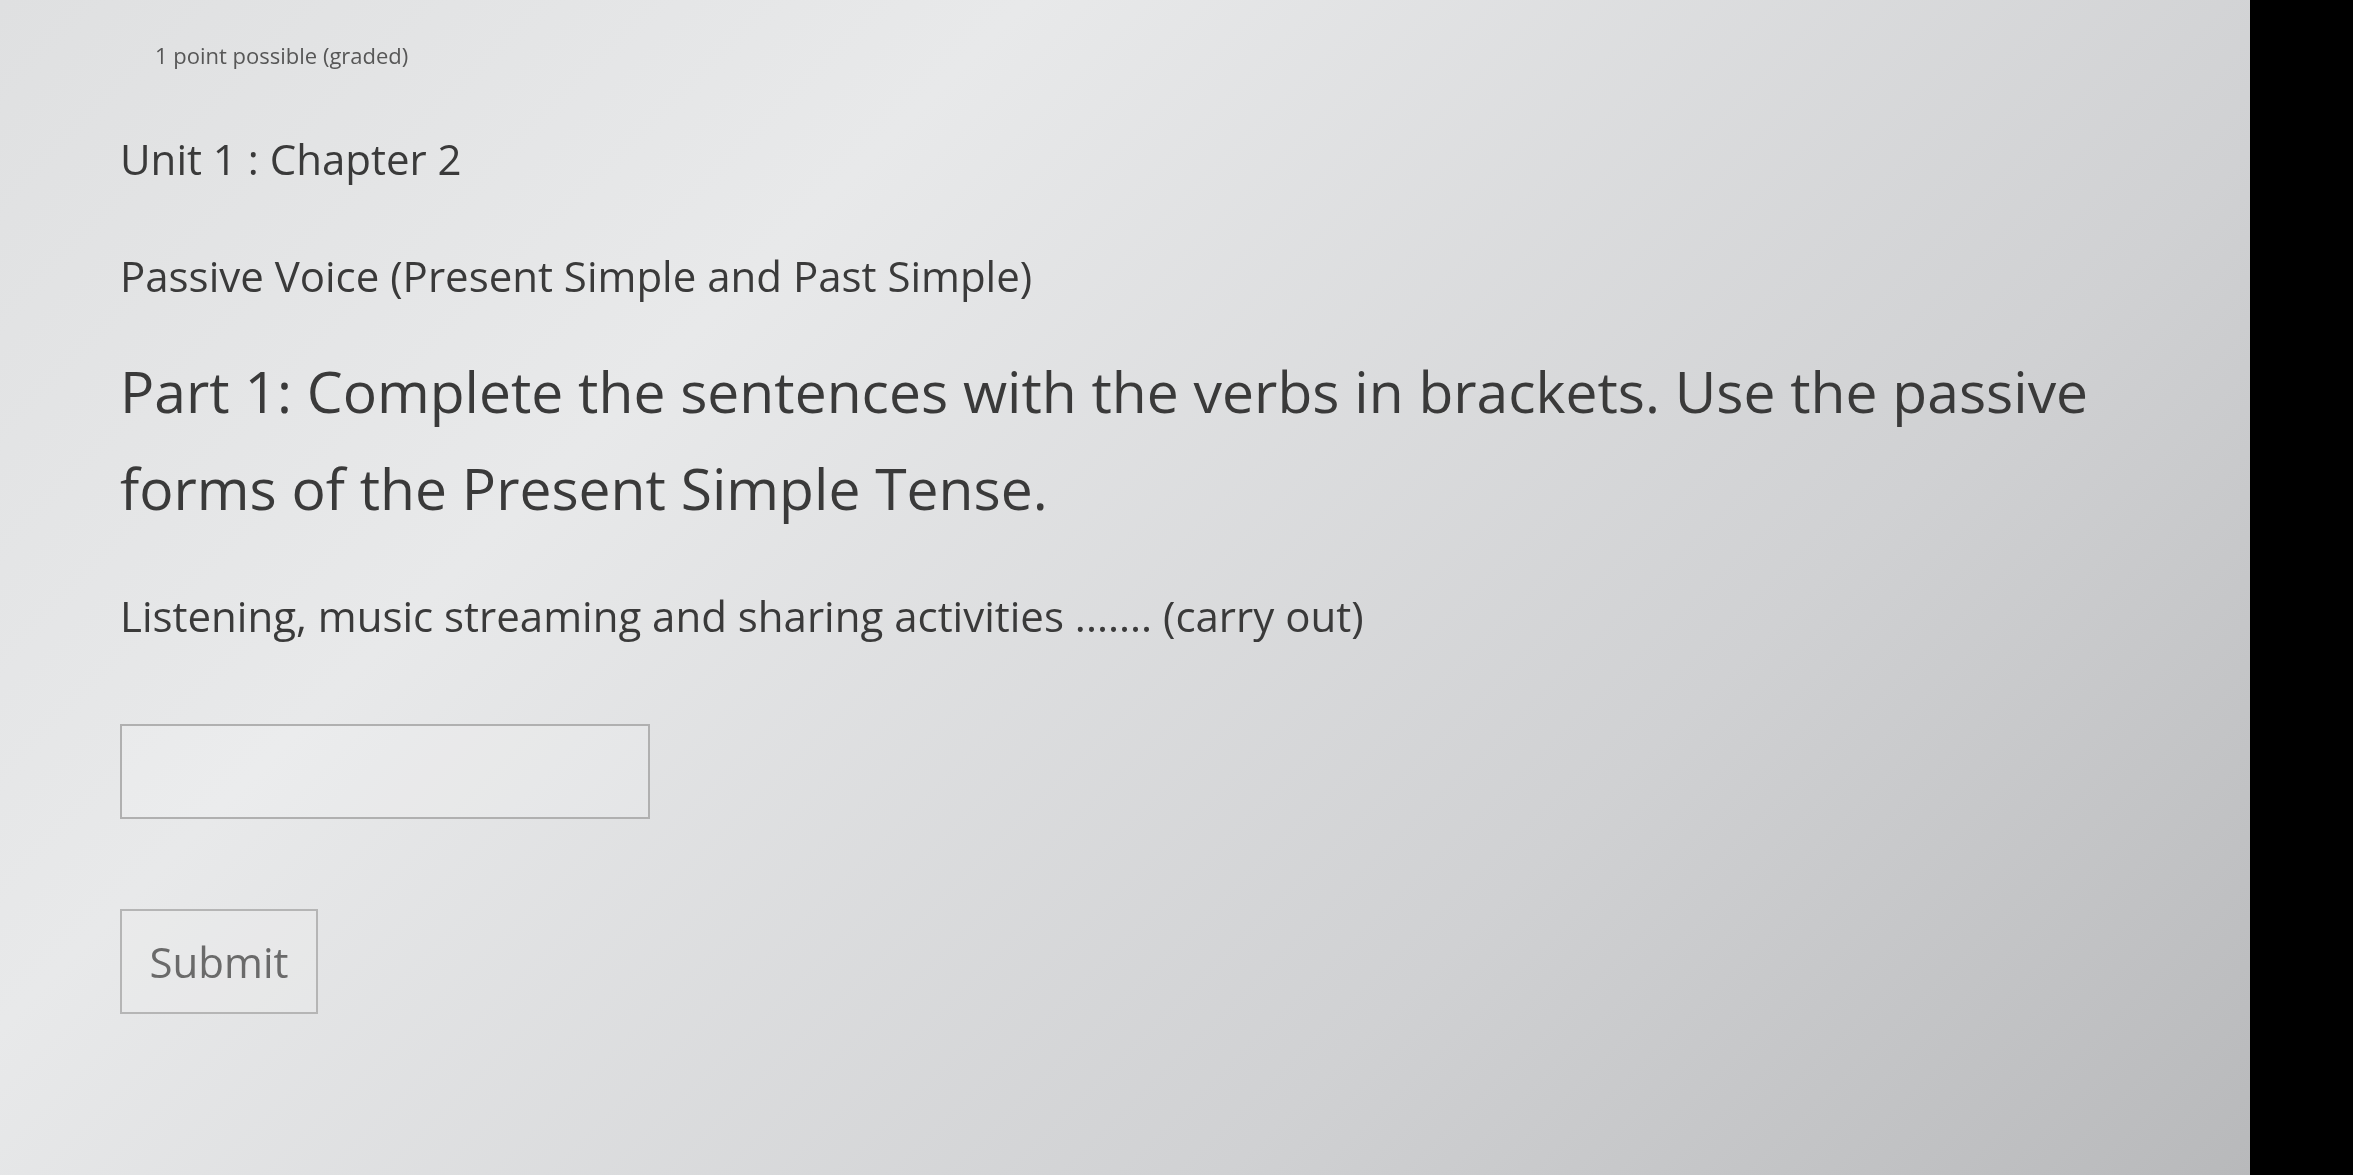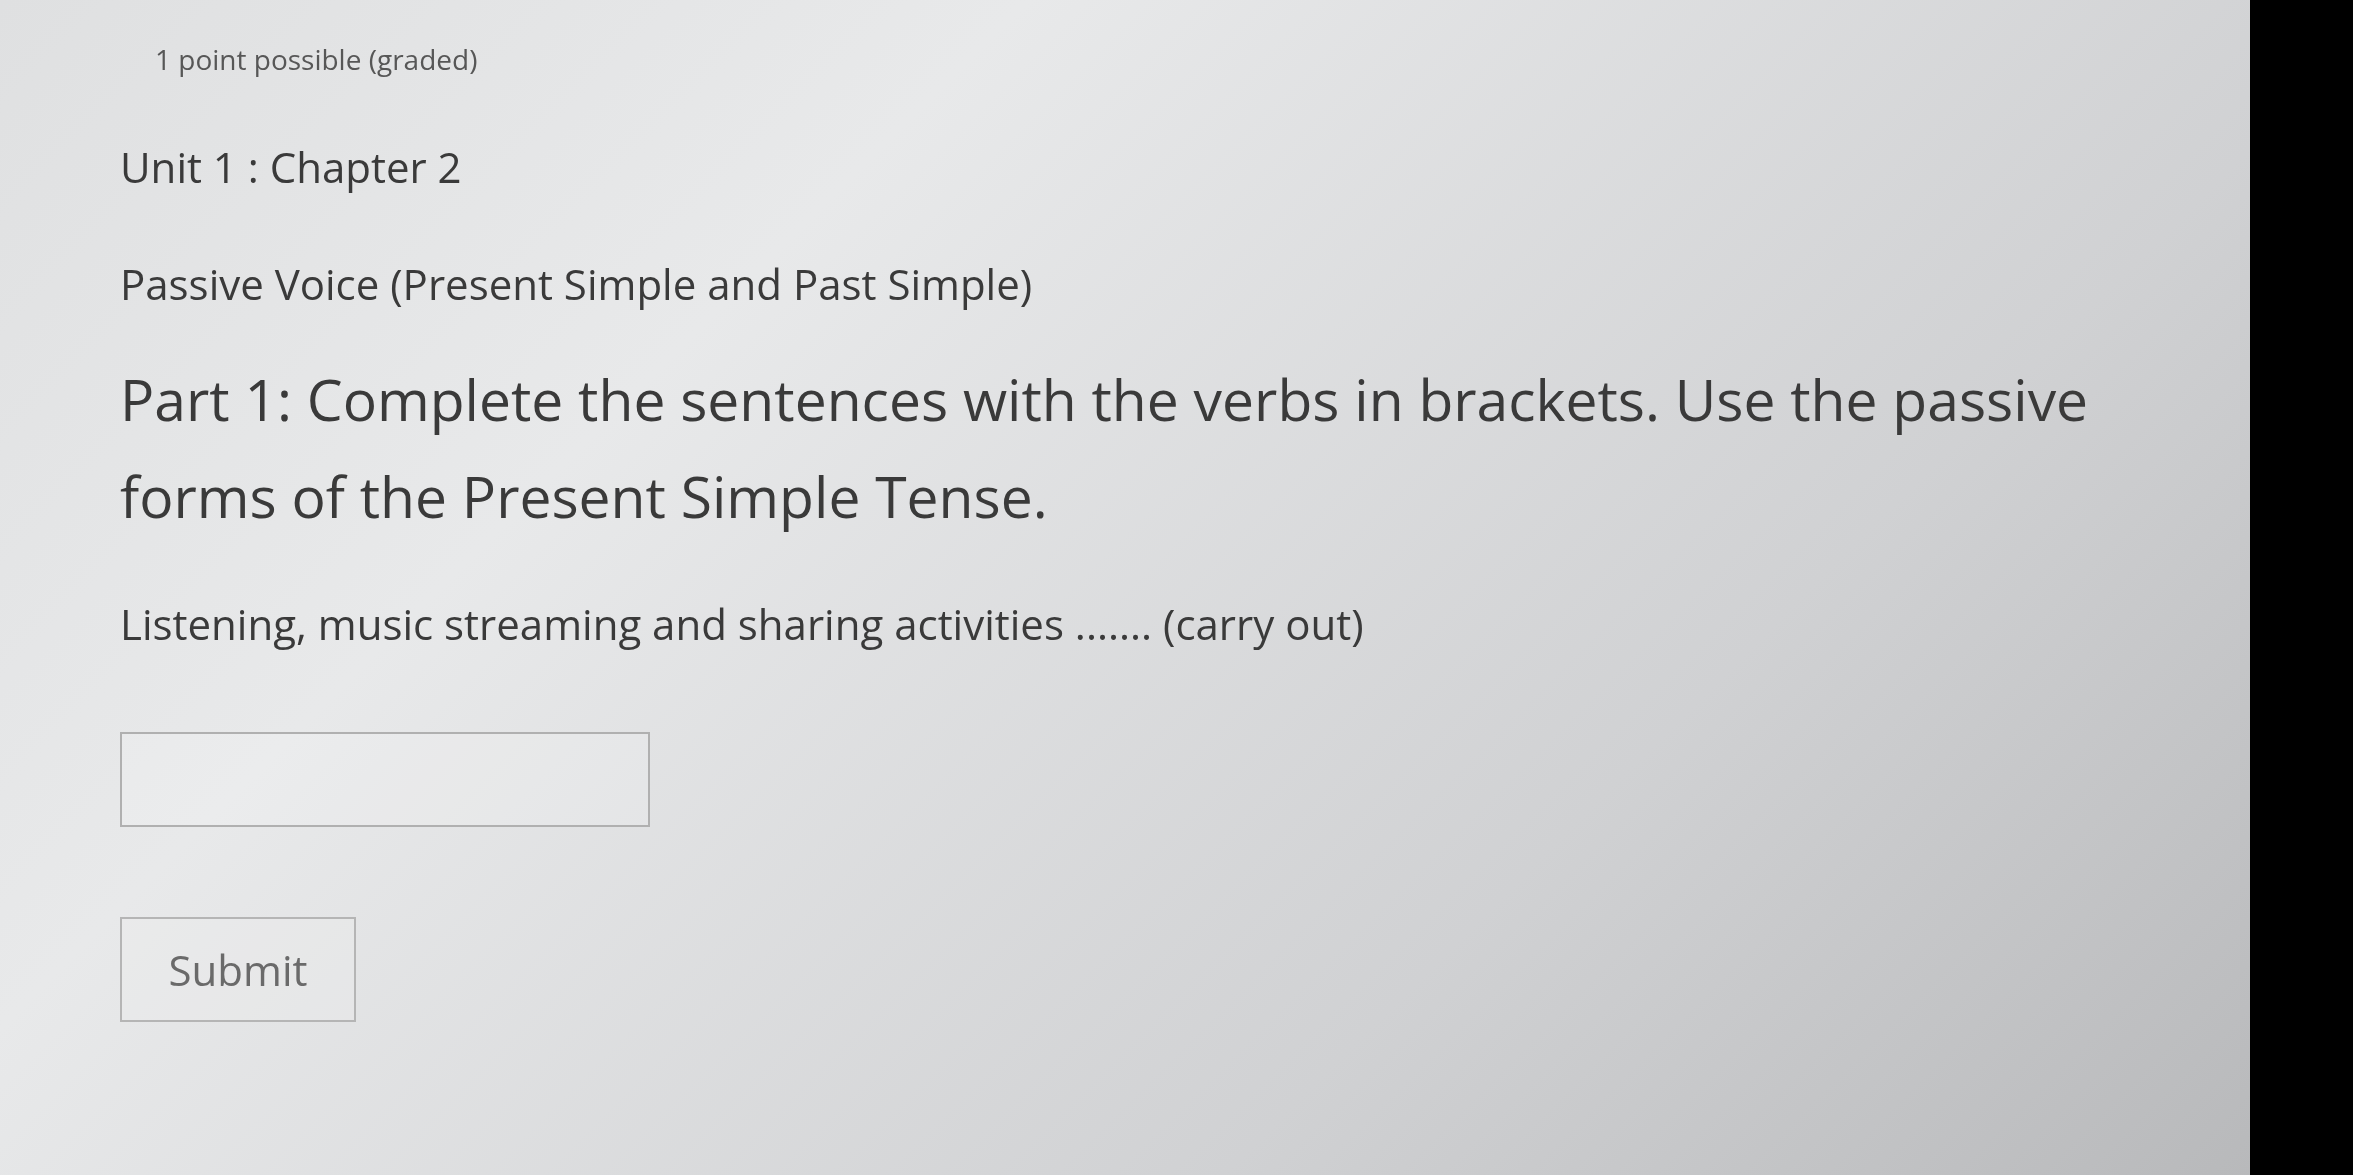--- a/index.html
+++ b/index.html
@@ -15,21 +15,21 @@
       overflow: hidden;
     }
     .page-container {
       background: linear-gradient(135deg, #dfe0e1 0%, #e8e9ea 30%, #d0d1d3 70%, #b8b9bb 100%);
       width: 2250px;
       height: 1175px;
       padding: 40px 100px 40px 120px;
       position: relative;
     }
     .points-label {
-      font-size: 28px;
+      font-size: 22px;
       color: #575757;
       font-weight: 400;
       margin-bottom: 60px;
       margin-left: 35px;
     }
     .unit-title {
       font-size: 42px;
       color: #3a3a3a;
       font-weight: 400;
       margin-bottom: 60px;
@@ -58,21 +58,21 @@
       height: 95px;
       border: 2px solid #b0b0b0;
       background: rgba(255, 255, 255, 0.15);
       font-size: 36px;
       padding: 0 20px;
       color: #333;
       margin-bottom: 90px;
       display: block;
     }
     .submit-button {
-      width: 236px;
+      width: 198px;
       height: 105px;
       border: 2px solid #b5b5b5;
       background: rgba(240, 240, 240, 0.3);
       font-size: 42px;
       color: #6a6a6a;
       font-weight: 400;
       cursor: pointer;
       text-align: center;
       font-family: inherit;
     }

